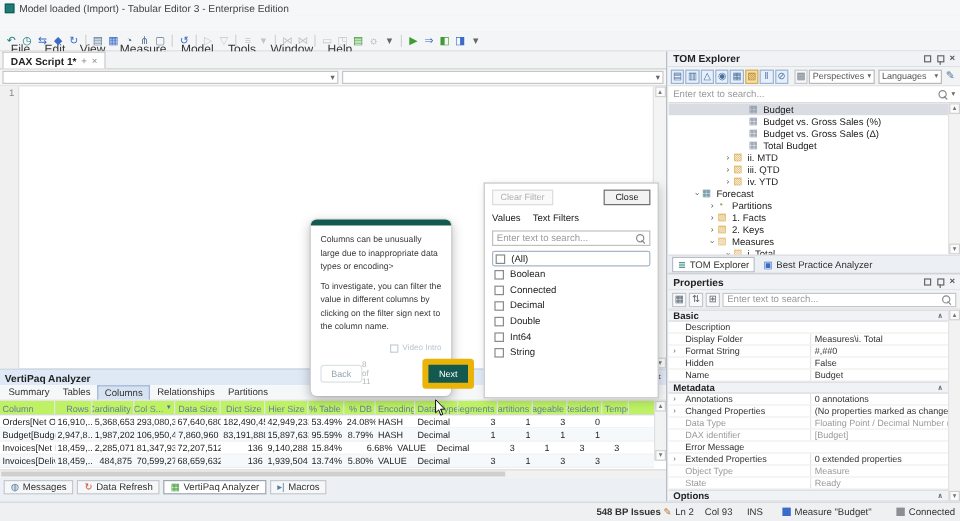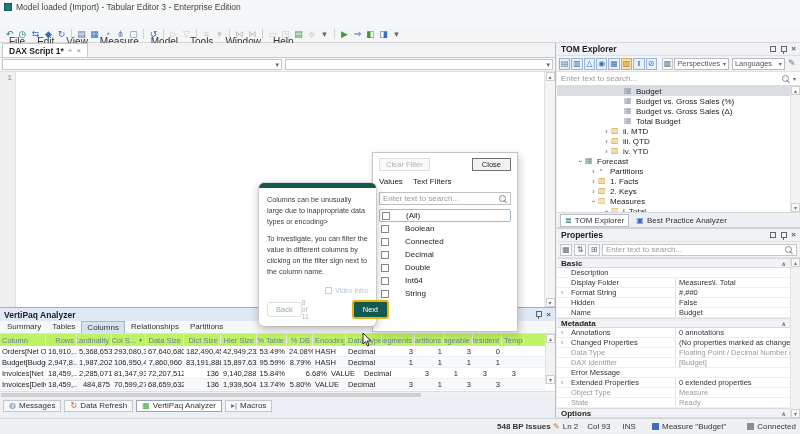--- a/index.html
+++ b/index.html
@@ -100,43 +100,43 @@
   .props-scroll { position:absolute; right:0; top:0; bottom:0; width:10px; background:#f2f2f2; border-left:1px solid #e3e3e3; display:flex; flex-direction:column; justify-content:space-between; align-items:center; font-size:6px; color:#777; }
   .sec-hdr { height:10px; background:#f0f2f5; border-top:1px solid #d8dbdf; border-bottom:1px solid #d8dbdf; display:flex; align-items:center; padding:0 4px; font-weight:bold; font-size:8px; color:#222; }
   .sec-hdr .caret { margin-left:auto; font-size:6px; color:#777; }
   .prop-row { height:10px; display:flex; font-size:7.5px; border-bottom:1px solid #efefef; align-items:center; }
   .prop-label { flex:0 0 118px; padding-left:14px; overflow:hidden; white-space:nowrap; position:relative; }
   .prop-label .px { position:absolute; left:4px; top:1px; font-size:6.5px; color:#666; }
   .prop-value { flex:1; border-left:1px solid #e4e4e4; padding:0 3px; overflow:hidden; white-space:nowrap; }
   .prop-row.muted { color:#9a9a9a; }
 
   
-  .fpopup { position:absolute; left:372px; top:152px; width:146px; height:180px; background:#fff; border:1px solid #c3c3c3; box-shadow:2px 3px 8px rgba(0,0,0,.18); z-index:50; padding:5px 6px; }
+  .fpopup { position:absolute; left:403px; top:152px; width:146px; height:180px; background:#fff; border:1px solid #c3c3c3; box-shadow:2px 3px 8px rgba(0,0,0,.18); z-index:50; padding:5px 6px; }
   .fp-btnrow { display:flex; justify-content:space-between; align-items:center; }
   .fp-clear { font-size:7.5px; color:#b0b0b0; border:1px solid #ddd; background:#fafafa; padding:1px 6px; }
   .fp-close { font-size:7.5px; color:#222; border:1px solid #707070; background:#f2f2f2; padding:1px 9px; }
   .fp-tabs { display:flex; gap:10px; margin-top:6px; font-size:8px; color:#222; }
   .fp-search { margin-top:6px; height:13px; border:1px solid #c0c0c0; display:flex; align-items:center; gap:3px; padding:0 3px; }
   .fp-list { margin-top:4px; display:flex; flex-direction:column; }
-  .fp-opt { height:13px; display:flex; align-items:center; gap:16px; font-size:8px; color:#222; padding:0 2px; }
+  .fp-opt { height:13px; display:flex; align-items:center; gap:5px; font-size:8px; color:#222; padding:0 2px; }
   .fp-opt.focus { border:1px solid #a8b6c6; border-radius:2px; }
   .cb { width:8px; height:8px; border:1px solid #8a8a8a; background:#fff; flex:0 0 8px; }
 
   
   .tour { position:absolute; left:259px; top:183px; width:117px; background:#fff; border-radius:5px; box-shadow:0 3px 10px rgba(0,0,0,.28), 0 0 0 1px #e9e9e9; z-index:60; }
   .tour-bar { height:5px; background:#14594f; border-radius:5px 5px 0 0; }
   .tour-body { padding:7px 8px 6px 8px; }
   .tour-p { font-size:7.2px; line-height:1.5; color:#3a3a3a; }
   .tour-p + .tour-p { margin-top:7px; }
   .tour-video { margin-top:9px; display:flex; justify-content:flex-end; align-items:center; gap:3px; color:#b9c5d0; font-size:6.8px; }
   .tour-video .vbox { width:7px; height:7px; border:1px solid #c4cfd8; }
   .tour-footer { display:flex; align-items:center; justify-content:space-between; margin-top:5px; }
   .back-btn { border:1px solid #dbe2e6; background:#fff; color:#93a6b0; font-size:7.5px; border-radius:3px; padding:2px 8px; }
   .pager { color:#b5b5b5; font-size:6.8px; }
-  .next-btn { background:#14594f; color:#fff; font-size:7.5px; border-radius:3px; padding:3px 9px; border:2px solid #eab308;margin-left:43px; }
+  .next-btn { background:#14594f; color:#fff; font-size:7.5px; border-radius:3px; padding:3px 9px; border:5px solid #eab308;margin-left:43px; }
 
   
   .statusbar { position:absolute; left:0; right:0; bottom:0; height:16px; background:#eef0f2; border-top:1px solid #d3d6da; font-size:8px; color:#333; }
   .sb-item { position:absolute; top:3px; display:flex; align-items:center; gap:3px; white-space:nowrap; }
   .sq { width:7px; height:7px; display:inline-block; }
 
   .cursor-svg { position:absolute; left:362px; top:333px; z-index:70; }
 </style>
 </head>
 <body>

